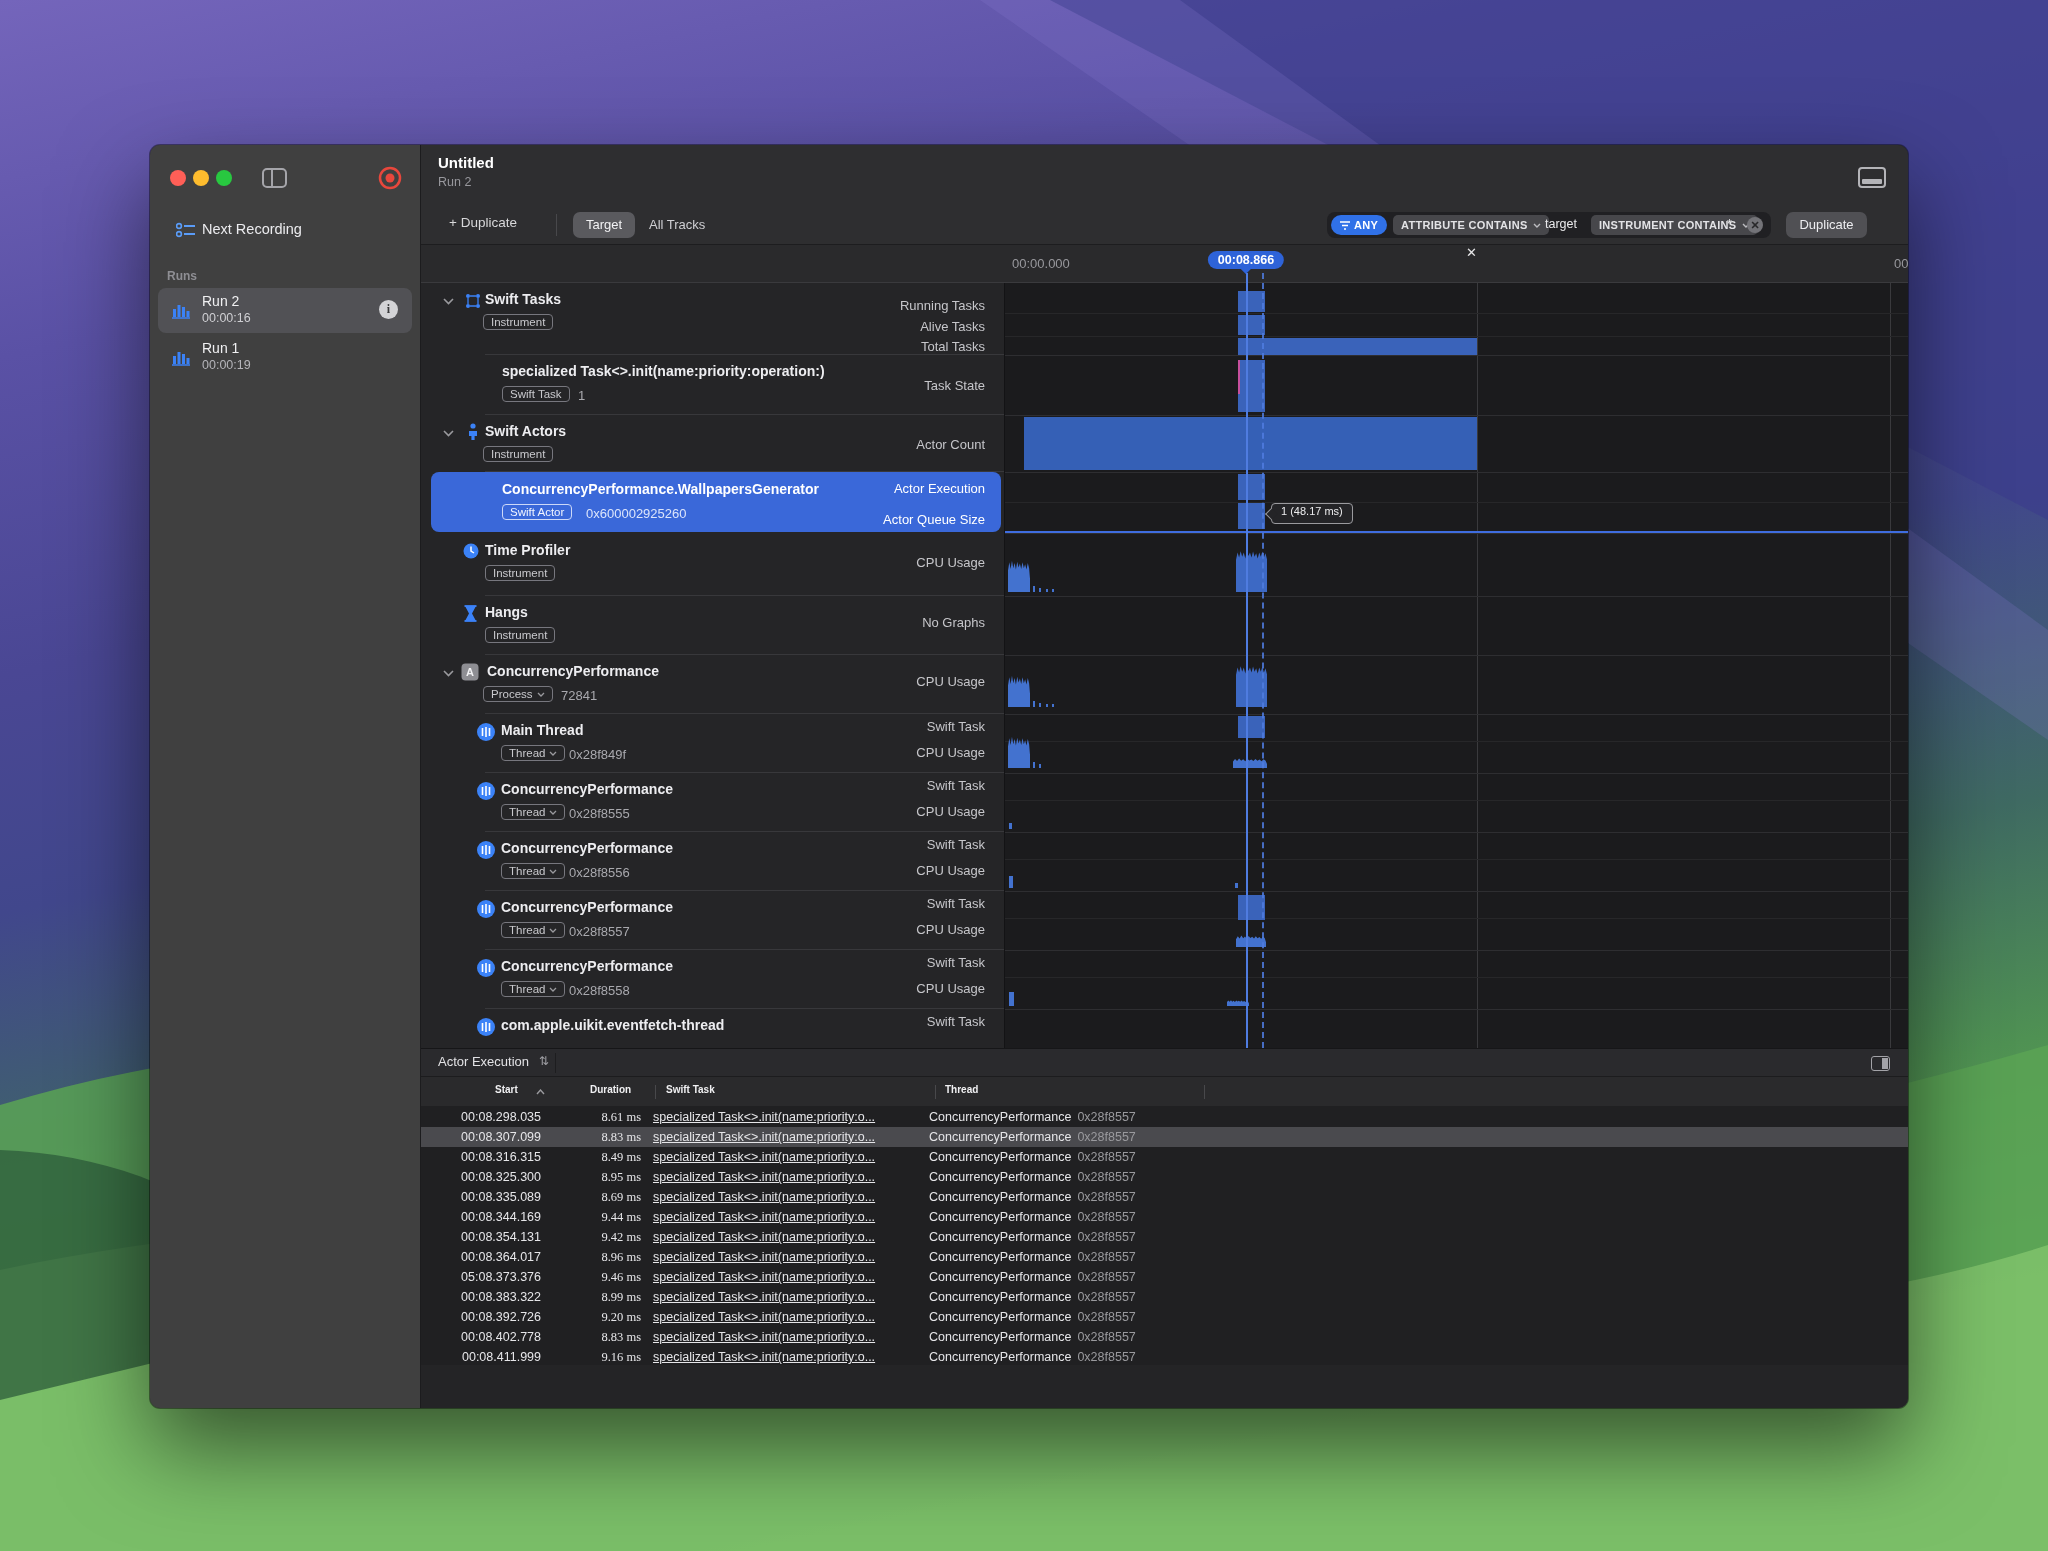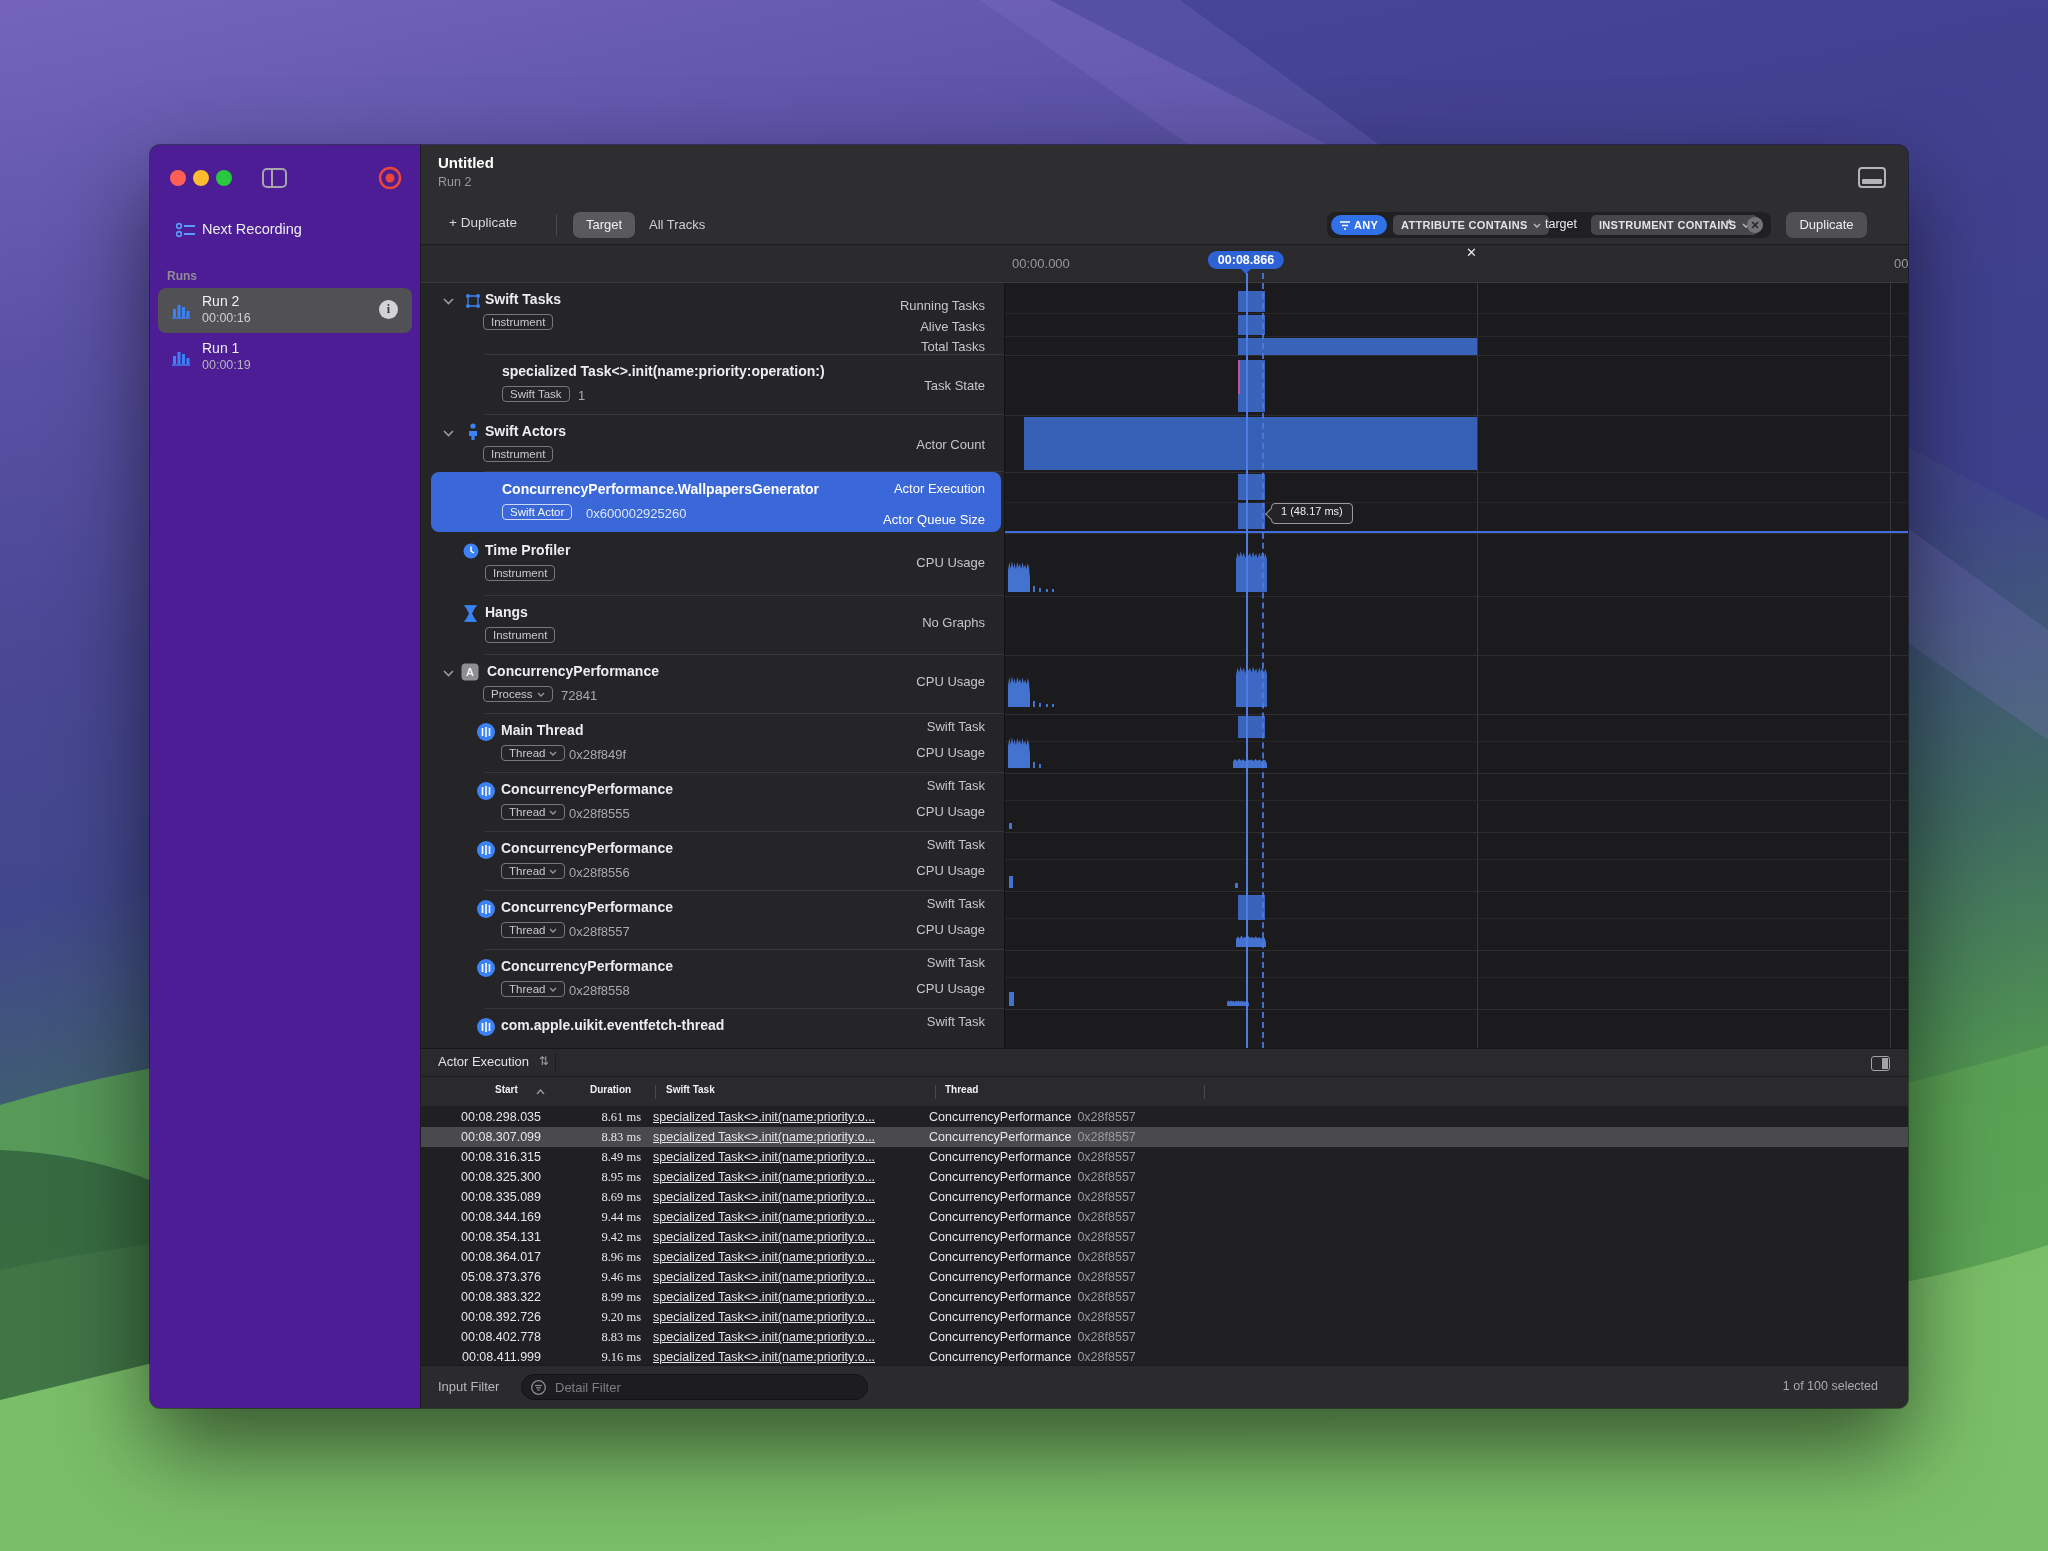--- a/index.html
+++ b/index.html
@@ -5,21 +5,21 @@
   html,body{margin:0;padding:0;}
   body{width:2048px;height:1551px;overflow:hidden;font-family:"Liberation Sans",sans-serif;
        -webkit-font-smoothing:antialiased;}
   .desktop{position:absolute;inset:0;width:2048px;height:1551px;
     background:linear-gradient(168deg,#7465bb 0%,#5a51a5 18%,#4a4794 34%,#41478c 46%,#3f6a62 62%,#4f9153 74%,#63ab59 86%,#74ba66 100%);}
   .desktop svg.bg{position:absolute;inset:0;}
 
   
   .window{position:absolute;left:150px;top:145px;width:1758px;height:1263px;border-radius:10px;
     overflow:hidden;box-shadow:0 40px 90px rgba(0,0,0,.55), 0 0 0 1px rgba(0,0,0,.4);background:#2e2e30;}
-  .sidebar{position:absolute;left:0;top:0;width:276px;height:100%;background:#4c1d95;}
+  .sidebar{position:absolute;left:0;top:0;width:276px;height:100%;background:#404040;}
   .main{position:absolute;left:270px;top:0;width:1488px;height:100%;background:#242426;border-left:1px solid #1c1c1e;box-sizing:border-box;}
 
   
   .traffic{position:absolute;border-radius:50%;width:16px;height:16px;top:25px;}
   .sb-ico{position:absolute;color:#a5a5aa;}
   .nextrec{position:absolute;left:52px;top:76px;font-size:14.5px;color:#ececef;}
   .nr-ico{position:absolute;left:26px;top:77px;}
   .runs-h{position:absolute;left:17px;top:124px;font-size:12px;font-weight:700;color:#8e8e93;}
   .runrow{position:absolute;left:8px;width:254px;height:45px;border-radius:8px;}
   .runrow.selected{background:#515155;}
@@ -625,29 +625,16 @@
           <span class="c-thread"><span>ConcurrencyPerformance</span><span class="tid">0x28f8557</span></span>
         </div>
         <div class="drow">
           <span class="c-start">00:08.411.999</span>
             <span class="c-dur">9.16 ms</span>
           <span class="c-task">specialized Task&lt;&gt;.init(name:priority:o...</span>
           <span class="c-thread"><span>ConcurrencyPerformance</span><span class="tid">0x28f8557</span></span>
         </div>
       </div>
 
-      <div class="footer">
-        <span class="flabel">Input Filter</span>
-        <div class="fpill">
-          <svg style="margin:0 7px 0 9px" width="15" height="15" viewBox="0 0 15 15">
-            <circle cx="7.5" cy="7.5" r="6.8" fill="none" stroke="#8a8a8e" stroke-width="1.3"></circle>
-            <line x1="4" y1="5.5" x2="11" y2="5.5" stroke="#8a8a8e" stroke-width="1.2"></line>
-            <line x1="5" y1="7.8" x2="10" y2="7.8" stroke="#8a8a8e" stroke-width="1.2"></line>
-            <line x1="6.2" y1="10" x2="8.8" y2="10" stroke="#8a8a8e" stroke-width="1.2"></line>
-          </svg>
-          <input type="text" placeholder="Detail Filter" style="">
-        </div>
-        <span class="fsel">1 of 100 selected</span>
-      </div>
 
     </div>
   </div>
 </div>
 
 </body></html>

